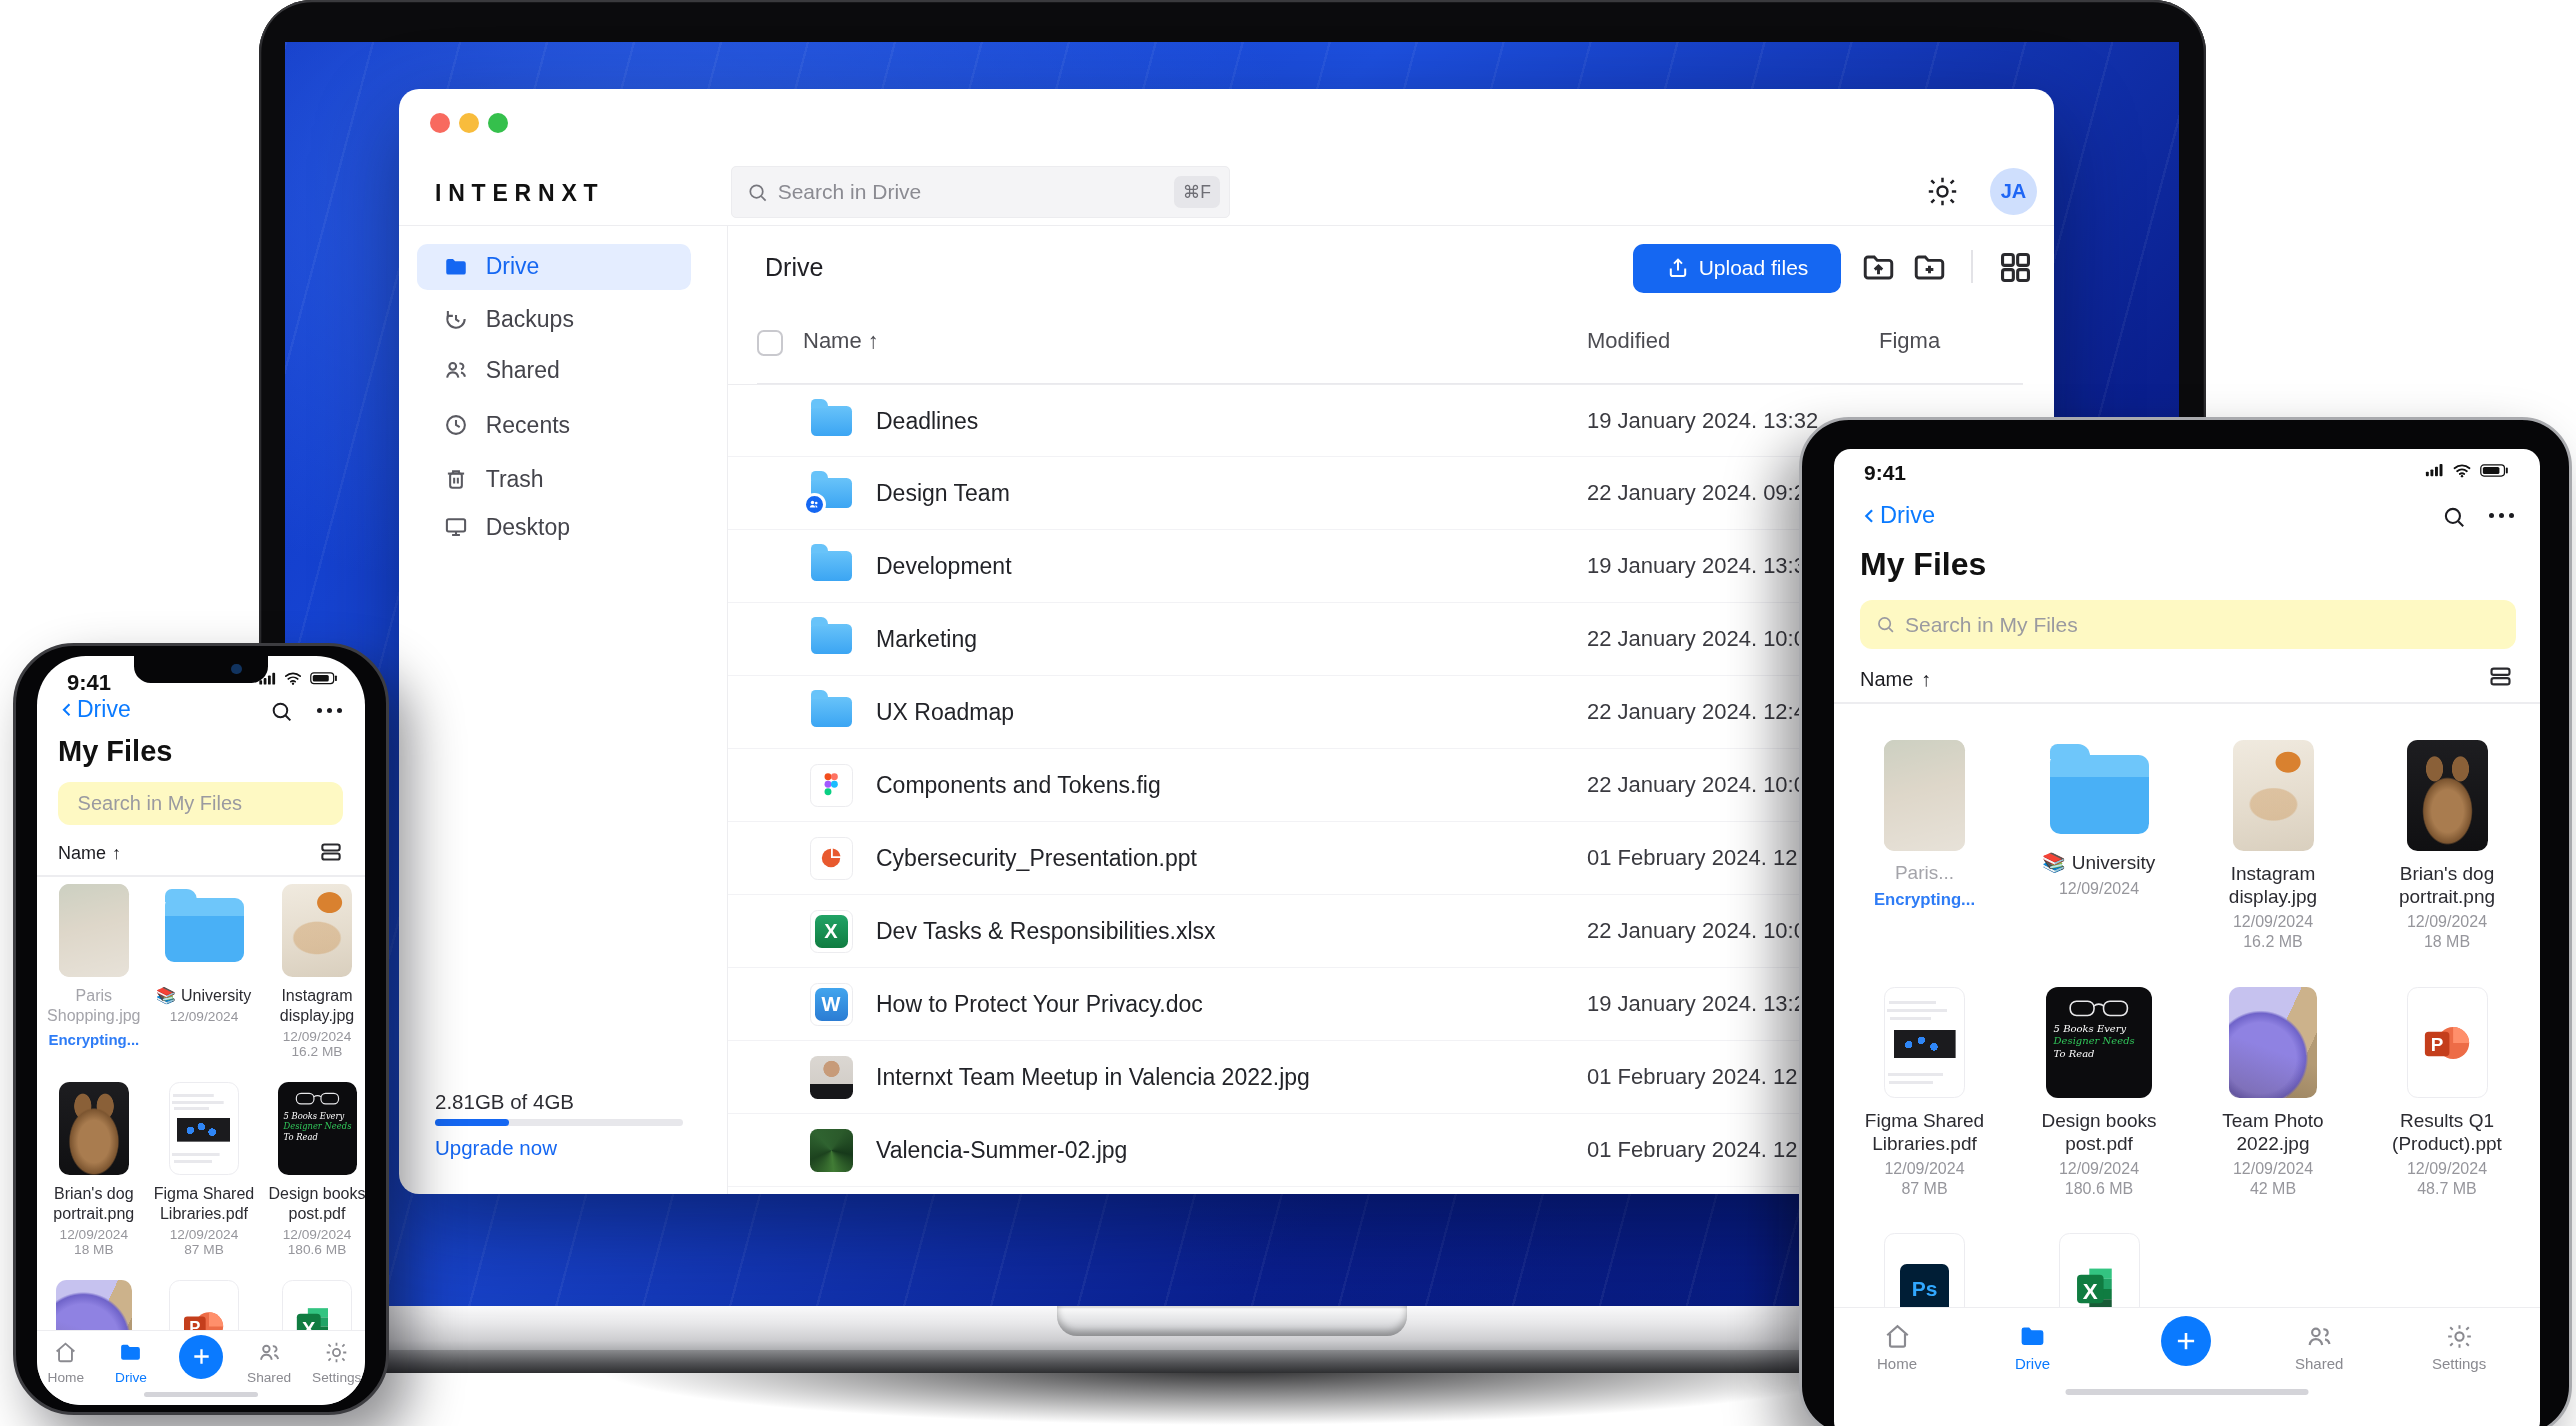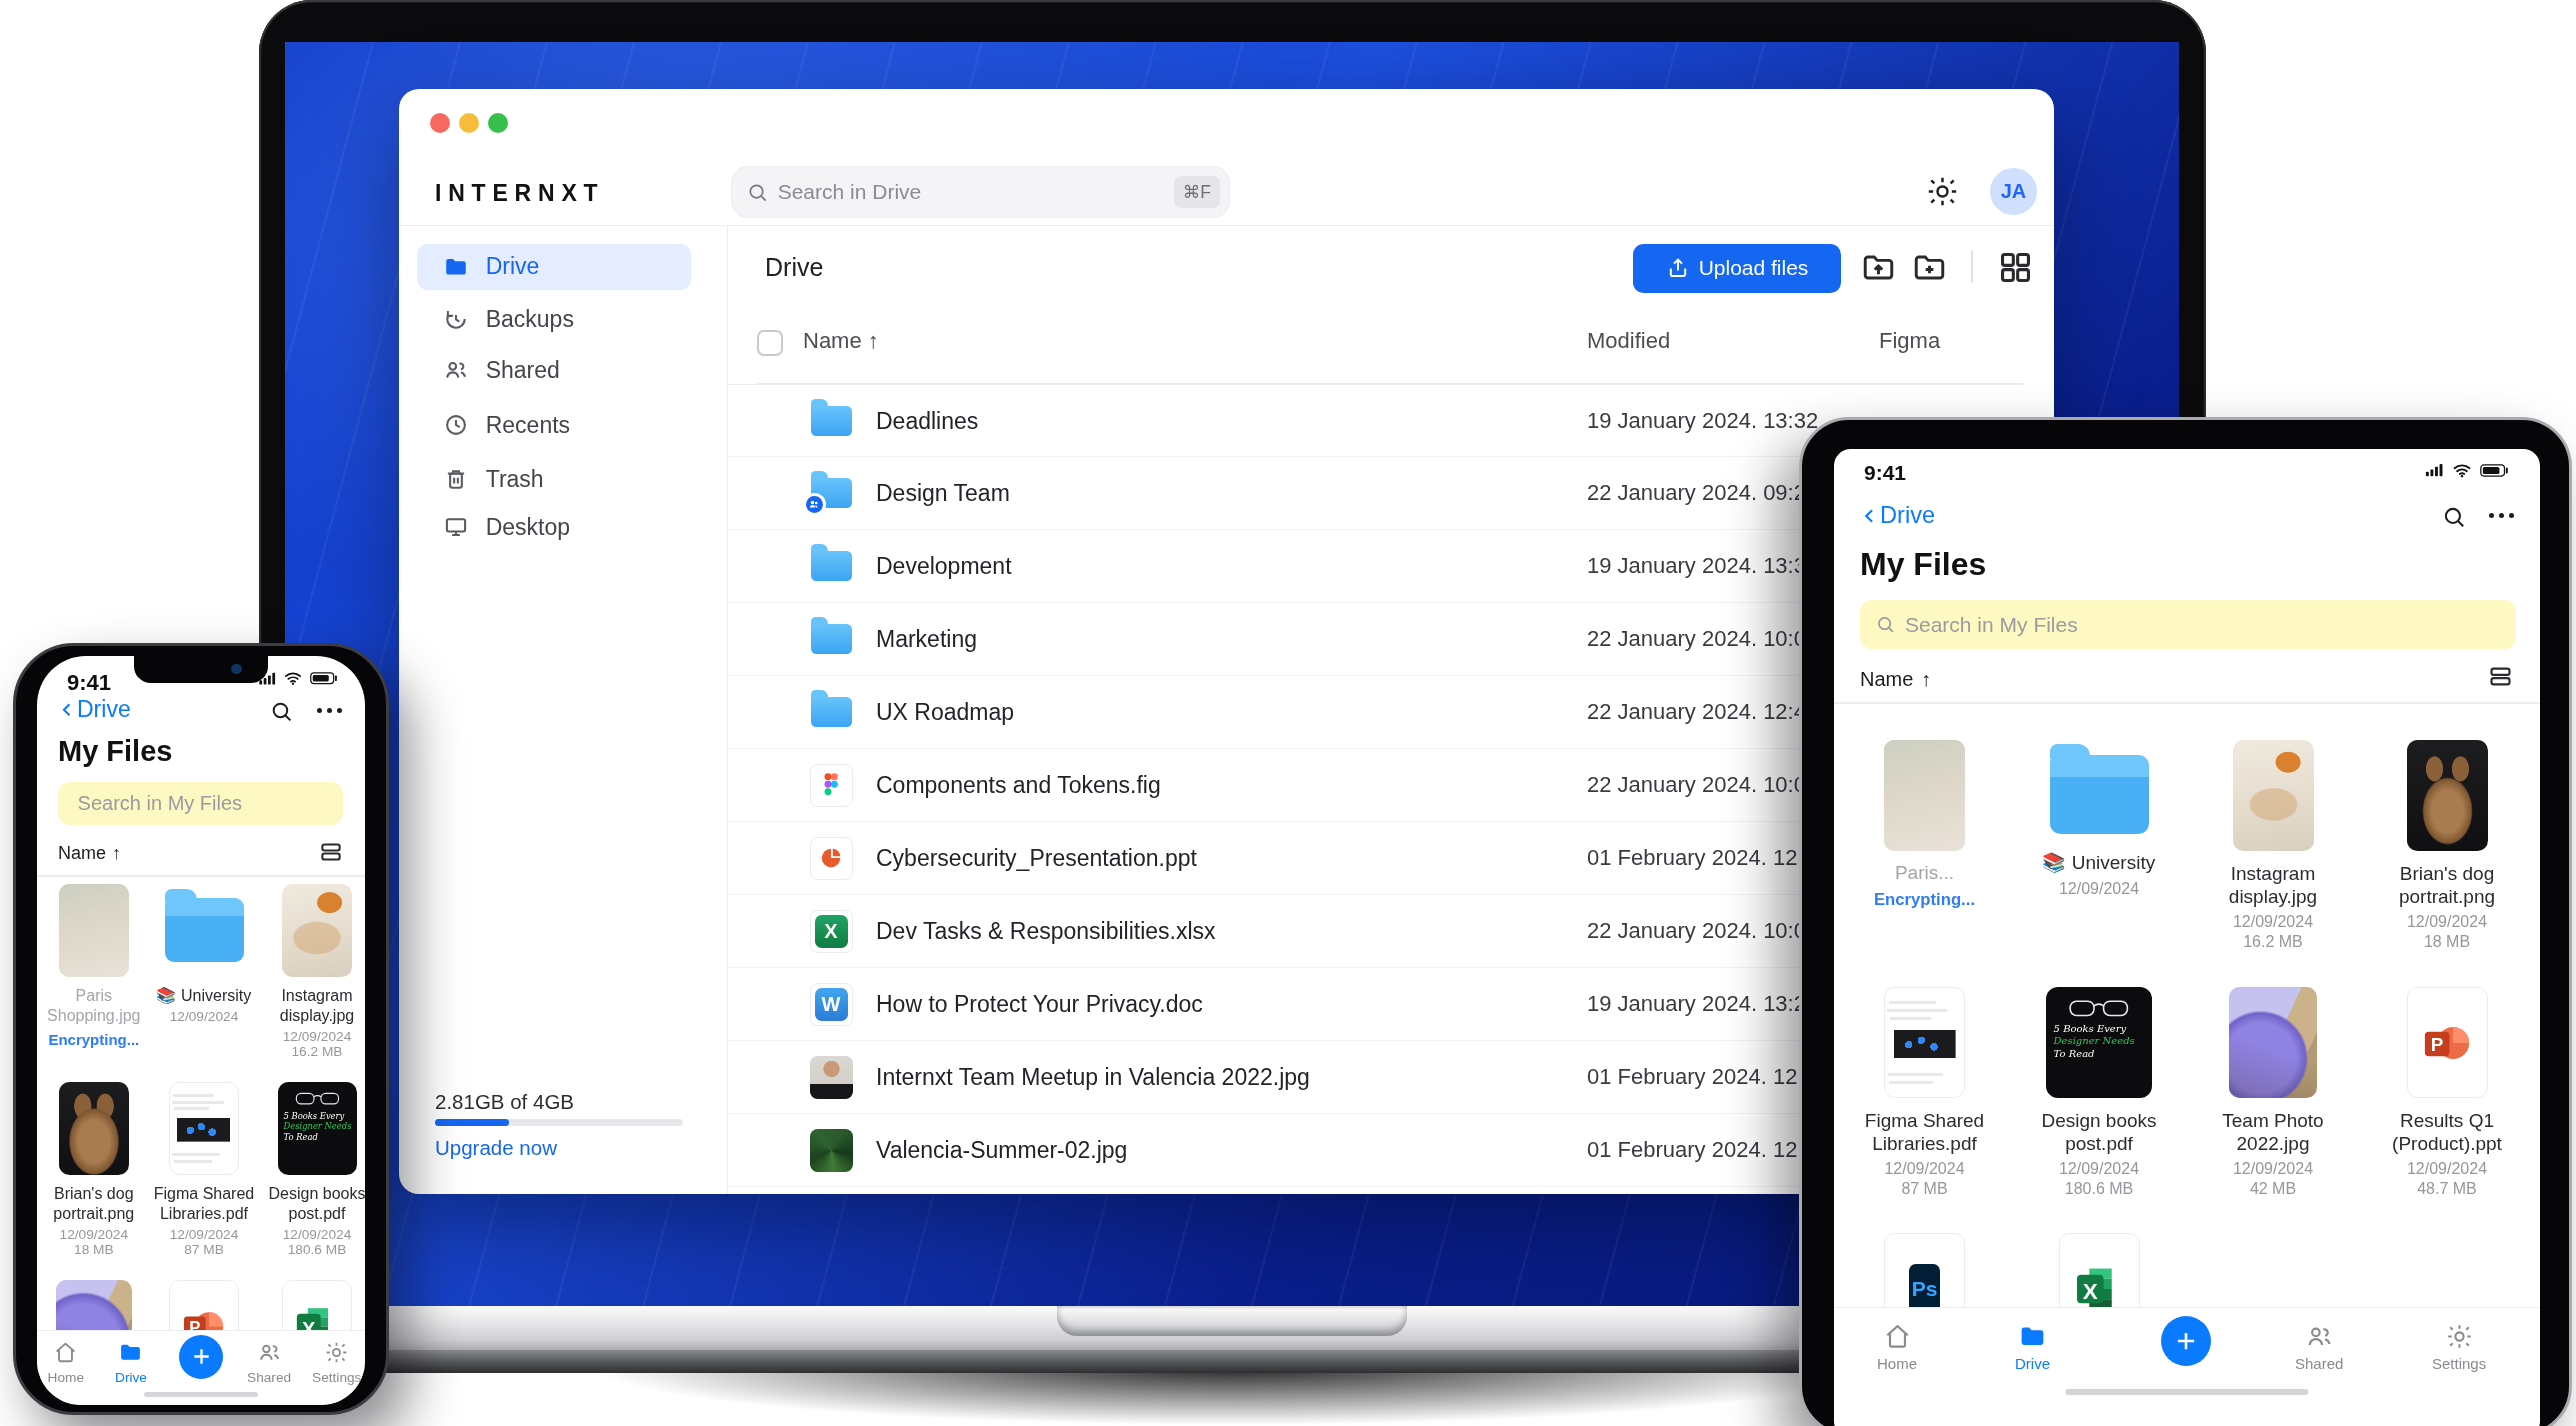--- a/index.html
+++ b/index.html
@@ -19,21 +19,21 @@
   .mac-base{position:absolute;left:236px;top:1306px;width:1993px;height:46px;background:linear-gradient(180deg,#fbfbfc 0%,#e6e6e8 40%,#cdcdd0 75%,#a7a8ab 100%);border-radius:9px 9px 6px 6px}
   .mac-lip{position:absolute;left:236px;top:1350px;width:1993px;height:23px;background:linear-gradient(180deg,#8a8b8e,#4f5053 60%,#2e2f31);border-radius:0 0 27px 27px}
   .mac-under{position:absolute;left:426px;top:1366px;width:1612px;height:91px;background:radial-gradient(55% 90% at 50% 0%, rgba(8,8,10,.9), rgba(8,8,10,0) 72%)}
   .mac-groove{position:absolute;left:1057px;top:1306px;width:350px;height:30px;background:linear-gradient(180deg,#ffffff,#d6d7da 70%,#c2c3c6);border-radius:0 0 20px 20px;box-shadow:inset 0 -5.3px 7.6px rgba(0,0,0,.28), inset 0 2.3px 1.5px rgba(0,0,0,.12)}
 
   
   .win{position:absolute;left:399px;top:89px;width:1655px;height:1105px;background:#fff;border-radius:20px;box-shadow:0 30px 84px rgba(3,10,45,.48)}
   .win-header{position:absolute;left:0;top:0;width:100%;height:137px;border-bottom:1.5px solid #ededf0;border-radius:20px 20px 0 0}
   .dot{position:absolute;top:24px;width:20px;height:20px;border-radius:50%}
   .logo{position:absolute;left:36px;top:91px;font-size:23px;font-weight:700;letter-spacing:6.8px;color:#111}
-  .msearch{position:absolute;left:332px;top:77px;width:499px;height:52px;background:#f4f4f6;border:0.8px solid #ececef;border-radius:17px;display:flex;align-items:center;padding:0 9px 0 13.7px}
+  .msearch{position:absolute;left:332px;top:77px;width:499px;height:52px;background:#f4f4f6;border:0.8px solid #ececef;border-radius:5px;display:flex;align-items:center;padding:0 9px 0 13.7px}
   .msearch input{flex:1;border:none;background:transparent;outline:none;font-size:21px;color:#3c3c42;font-family:"Liberation Sans",sans-serif;margin-left:9px}
   .msearch input::placeholder{color:#8b8b92}
   .kbd{background:#e6e6ea;color:#6e6e75;font-size:17.5px;border-radius:6.8px;padding:5.3px 9px}
   .gear-btn{position:absolute;left:1526px;top:85px;width:35px;height:35px;color:#1f1f24}
   .avatar{position:absolute;left:1591px;top:79px;width:47px;height:47px;border-radius:50%;background:#cfdffd;color:#1f66f5;font-weight:700;font-size:20px;display:flex;align-items:center;justify-content:center}
 
   .sidebar{position:absolute;left:0;top:137px;width:329px;height:968px;border-right:1.5px solid #ededf0}
   .srow{position:absolute;left:18px;width:274px;height:46px;display:flex;align-items:center;border-radius:10.6px;color:#44444b;font-size:23px}
   .srow .sic{width:26px;height:26px;margin-left:26px;margin-right:16.7px;color:#5a5a61;flex:0 0 auto}
   .srow.active{background:#e4edff;color:#1567F2;font-weight:500}
@@ -483,21 +483,21 @@
             <text x="15" y="29" text-anchor="middle" font-family="Liberation Sans, sans-serif" font-size="20" font-weight="bold" fill="#fff">P</text>
           </svg>
       </div>
       <div class="nm" style="font-size:19px;margin-top:10.6px;line-height:23.6px">Results Q1 (Product).ppt</div>
       <div class="meta" style="font-size:16px;margin-top:4.6px">12/09/2024</div>
       <div class="meta" style="font-size:16px;margin-top:1.5px">48.7 MB</div>
     </div>
 
     <div class="cell" style="left:14.5px;top:784px;width:152px">
       <div class="t t-card" style="width:81px;height:111px">
-          <div class="ps-tile" style="width:31px;height:49px;font-size:21px">Ps</div>
+          <div class="ps-tile" style="width:49px;height:49px;font-size:21px">Ps</div>
         </div>
     </div>
     <div class="cell" style="left:189px;top:784px;width:152px">
       <div class="t t-card" style="width:81px;height:111px">
         <svg width="49" height="46" viewBox="0 0 48 44">
             <rect x="14" y="2" width="22" height="10" fill="#33C481"></rect>
             <rect x="14" y="12" width="22" height="10" fill="#21A366"></rect>
             <rect x="14" y="22" width="22" height="10" fill="#107C41"></rect>
             <rect x="14" y="32" width="22" height="10" fill="#185C37"></rect>
             <rect x="2" y="8" width="26" height="28" rx="4" fill="#107C41"></rect>

